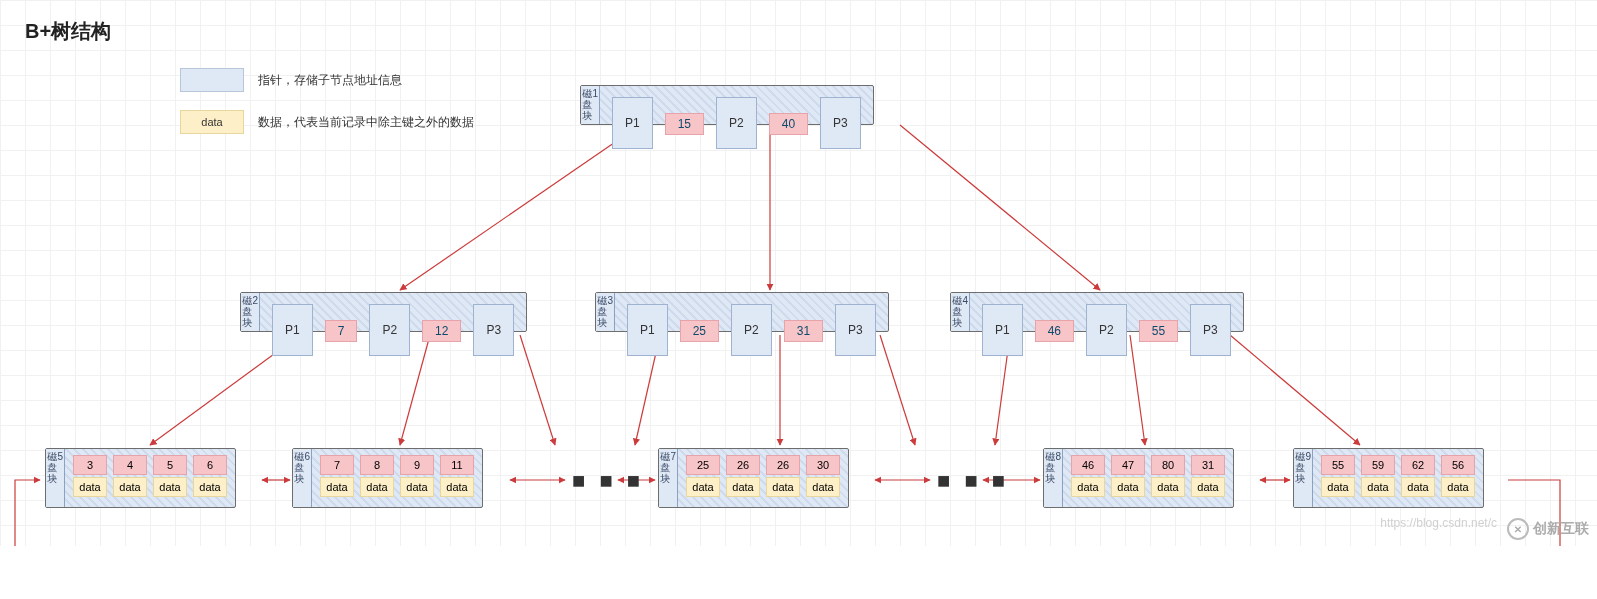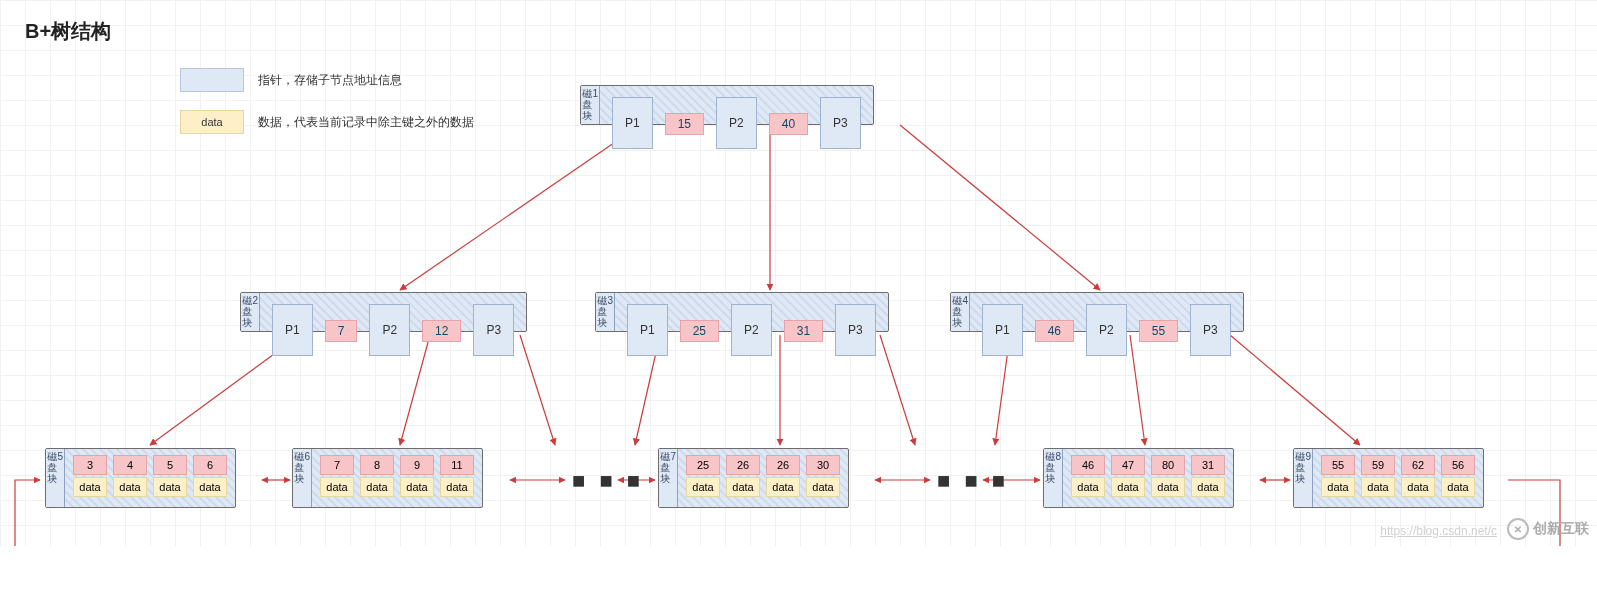--- a/index.html
+++ b/index.html
@@ -164,24 +164,23 @@
     font-size: 14px;
     font-weight: 700;
     color: #acacac;
     display: flex;
     align-items: center;
     gap: 4px;
   }
   .watermark-left {
     position: absolute;
     right: 100px;
-    bottom: 8px;
+    bottom: 16px;
     font-size: 12px;
     color: #d0d0d0;
-    text-decoration: underline;
   }
 </style>
 </head>
 <body>
 
 <div class="canvas">
 
   <svg class="edges">
     <defs>
       <marker id="arr-red" viewBox="0 0 10 10" refX="9" refY="5" markerWidth="6" markerHeight="6" orient="auto-start-reverse">

